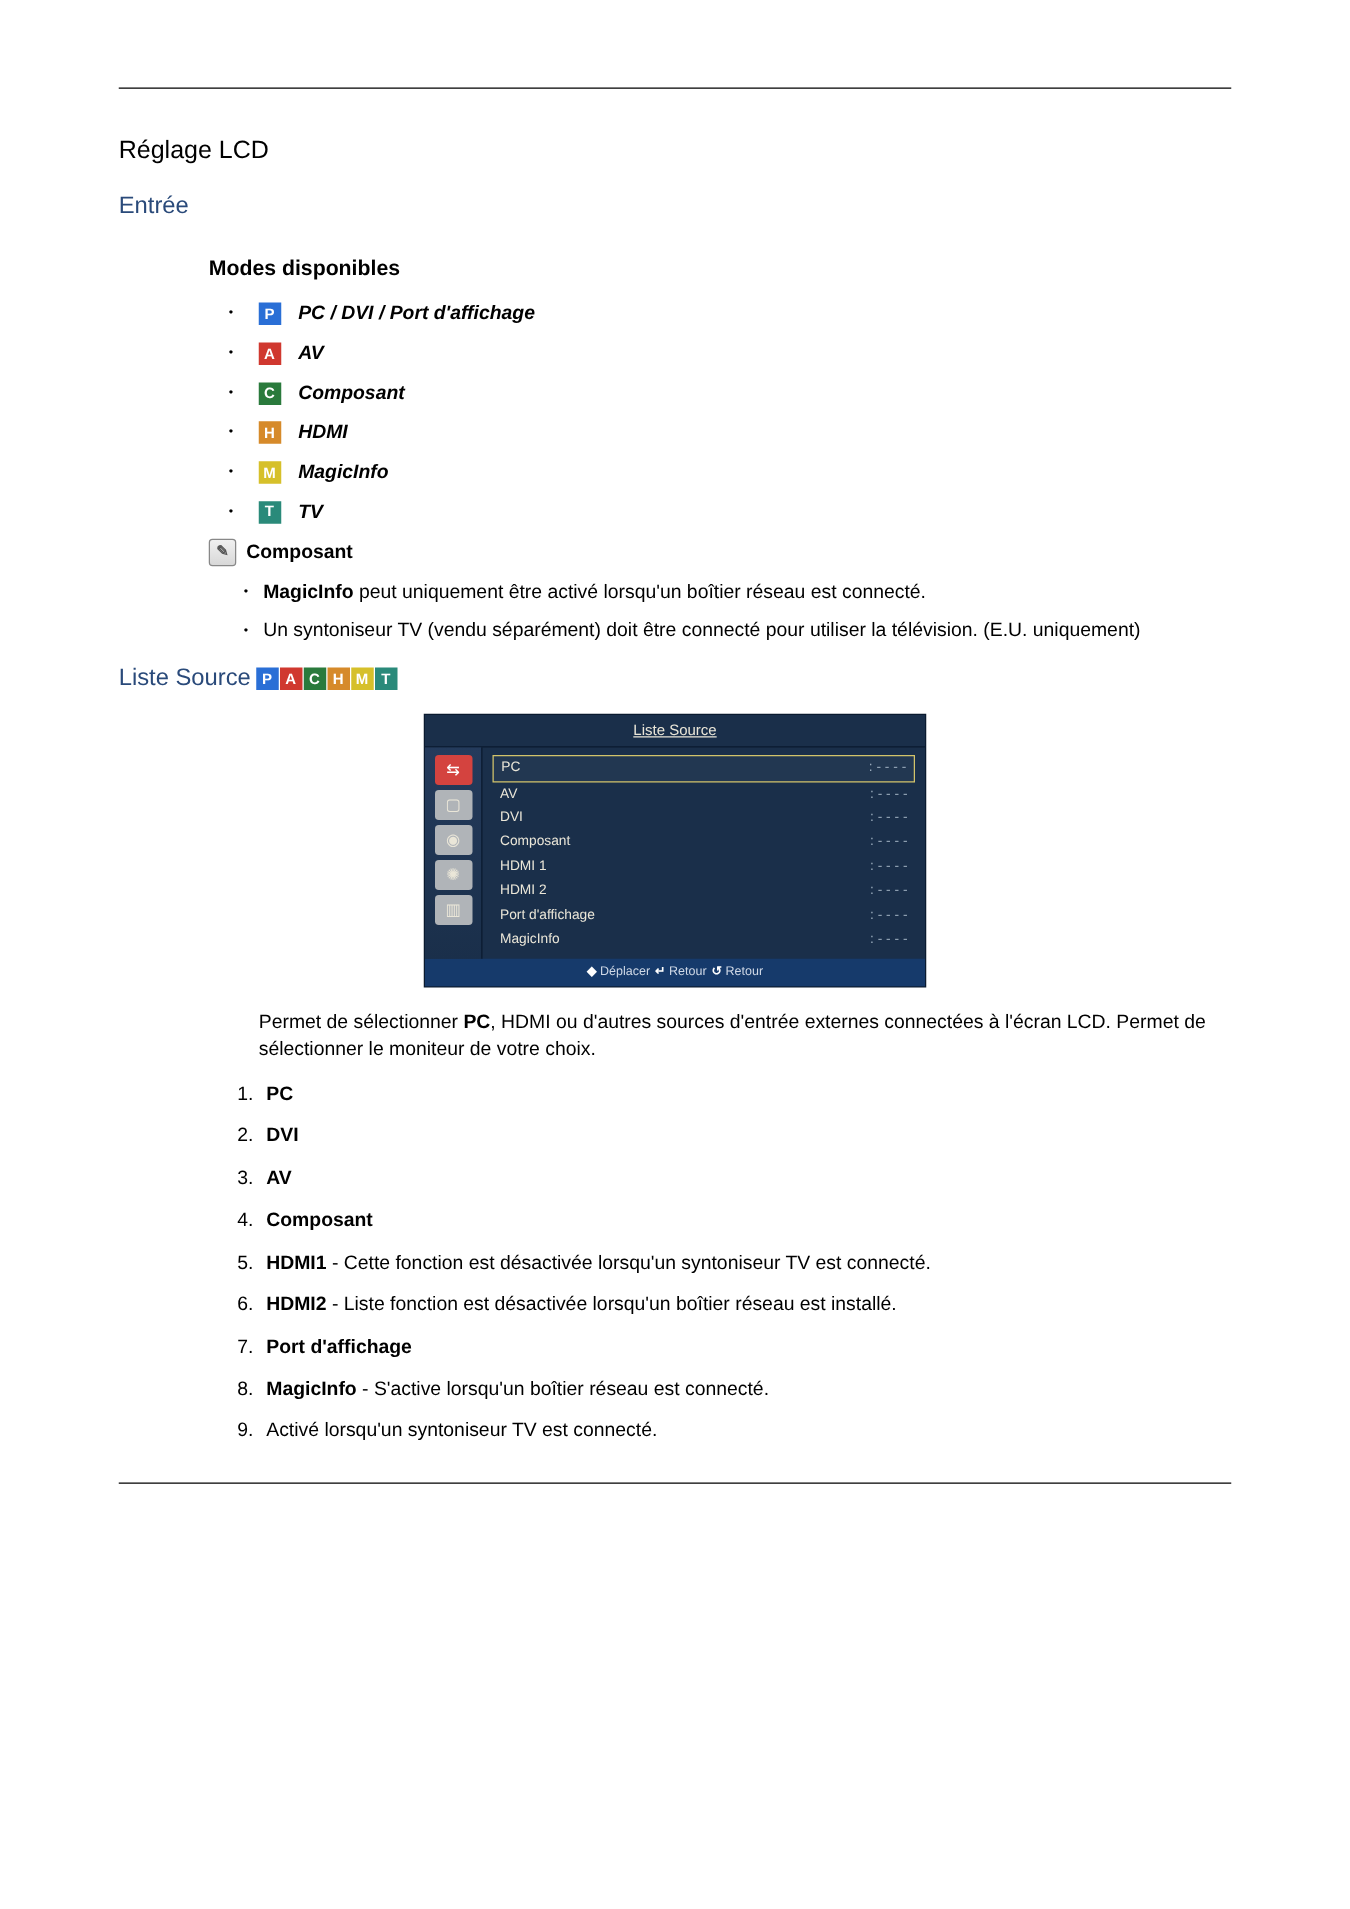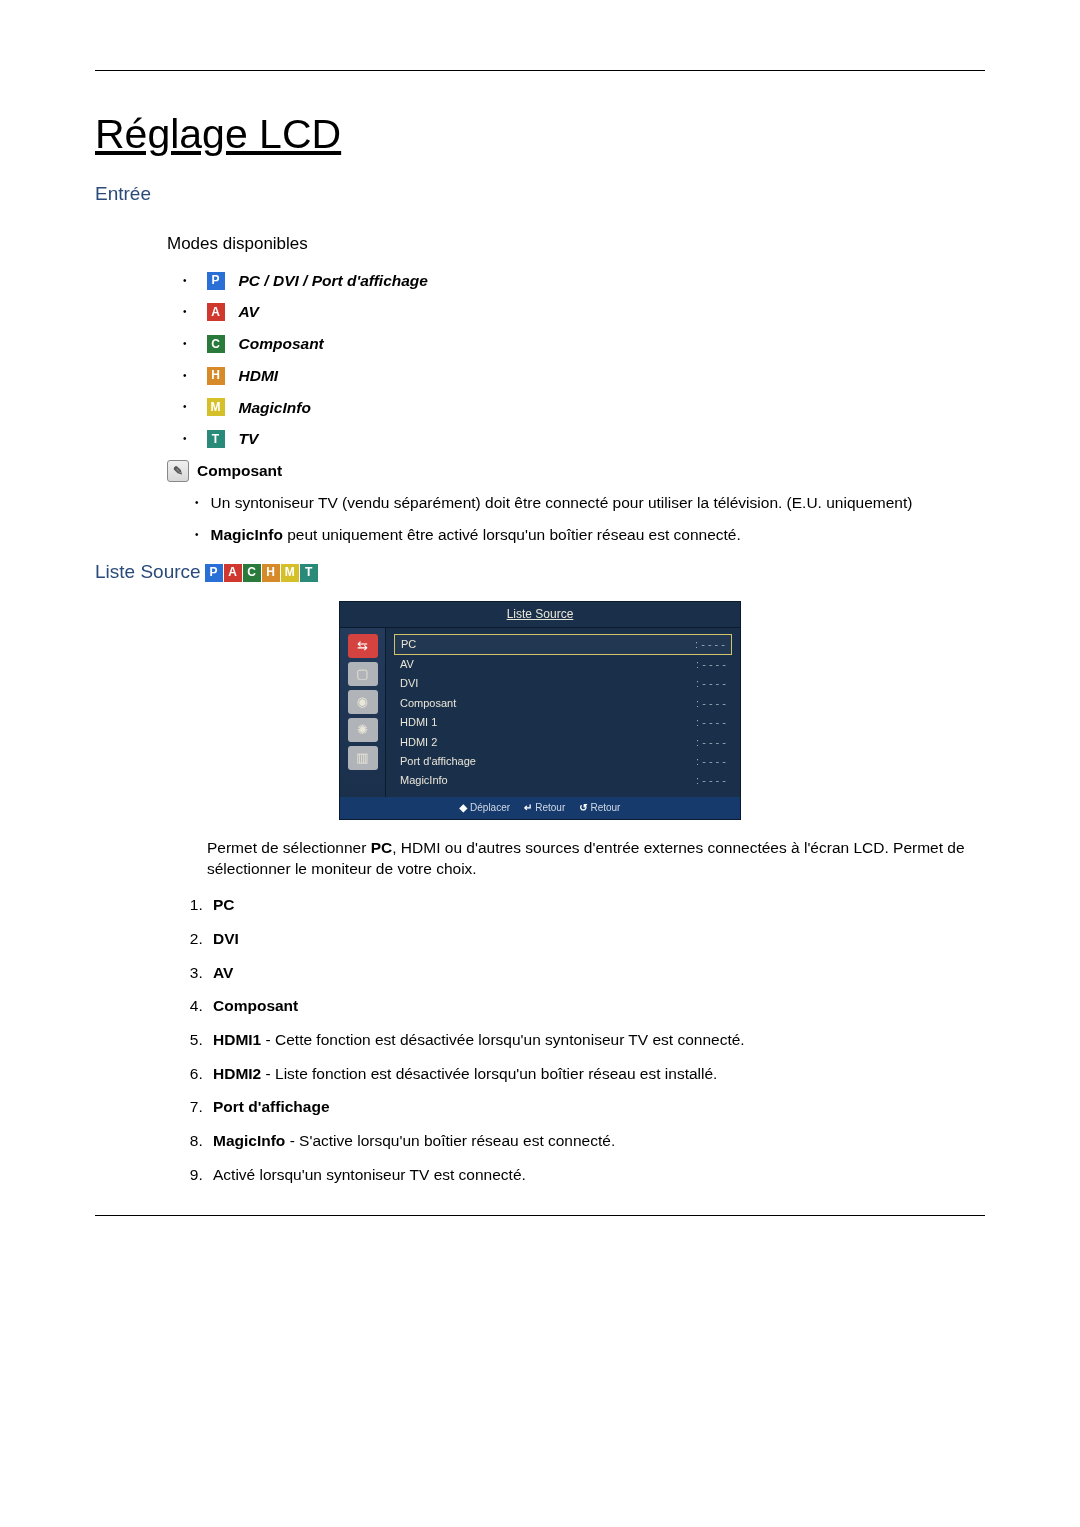--- a/index.html
+++ b/index.html
@@ -11,34 +11,33 @@
       font-size: 15.5px;
       line-height: 1.4;
     }
     .top-rule, .bottom-rule {
       border-top: 1px solid #000;
     }
     .top-rule { margin-bottom: 35px; }
     .bottom-rule { margin-top: 30px; }
 
     h1.page-title {
-      font-size: 41px;
+      font-size: 20px;
       font-weight: normal;
       margin: 12px 0 18px 0;
-      text-decoration: underline;
     }
     h2.section-h {
       font-size: 19px;
       color: #2a4a7a;
       font-weight: normal;
       margin: 0 0 16px 0;
     }
     h3.sub-h {
       font-size: 17px;
-      font-weight: normal;
+      font-weight: bold;
       margin: 24px 0 14px 72px;
     }
 
     ul.modes { list-style: none; margin-left: 88px; }
     ul.modes li { margin: 10px 0; display: flex; align-items: center; gap: 14px; }
     ul.modes li::before { content: "•"; margin-right: 6px; font-size: 10px; position: relative; top: 0px; }
     .mode-label { font-weight: bold; font-style: italic; }
 
     .tag {
       display: inline-flex;
@@ -136,21 +135,21 @@
     .osd-row .name { flex: 1; }
     .osd-row .val { color: #9ab; }
     .osd-row .val::before { content: ": "; }
     .osd-footer {
       background: #163a6b;
       color: #cfd8e6;
       font-size: 10px;
       padding: 4px 0;
       display:flex;
       justify-content:center;
-      gap: 14px;
+      gap: 4px;
     }
     .osd-footer span b { color: #fff; }
 
     p.body-p { margin: 14px 0 14px 112px; }
 
     ol.src-list {
       margin-left: 112px;
     }
     ol.src-list li {
       margin: 12px 0;
@@ -196,26 +195,26 @@
   </li>
 </ul>
 
 <div class="remark">
   <span class="remark-icon">✎</span>
   <span>Composant</span>
 </div>
 
 <ul class="note-list">
   <li>
-    <span>Un syntoniseur TV (vendu séparément) doit être connecté pour utiliser la télévision. (E.U. uniquement)</span>
-  </li>
-  <li>
     <span>
       <b>MagicInfo</b><span> peut uniquement être activé lorsqu'un boîtier réseau est connecté.</span>
     </span>
+  </li>
+  <li>
+    <span>Un syntoniseur TV (vendu séparément) doit être connecté pour utiliser la télévision. (E.U. uniquement)</span>
   </li>
 </ul>
 
 <h2 class="section-h liste-h">
   <span>Liste Source</span>
   <span class="tag-row">
     <span class="tag tag-p">P</span>
     <span class="tag tag-a">A</span>
     <span class="tag tag-c">C</span>
     <span class="tag tag-h">H</span>

